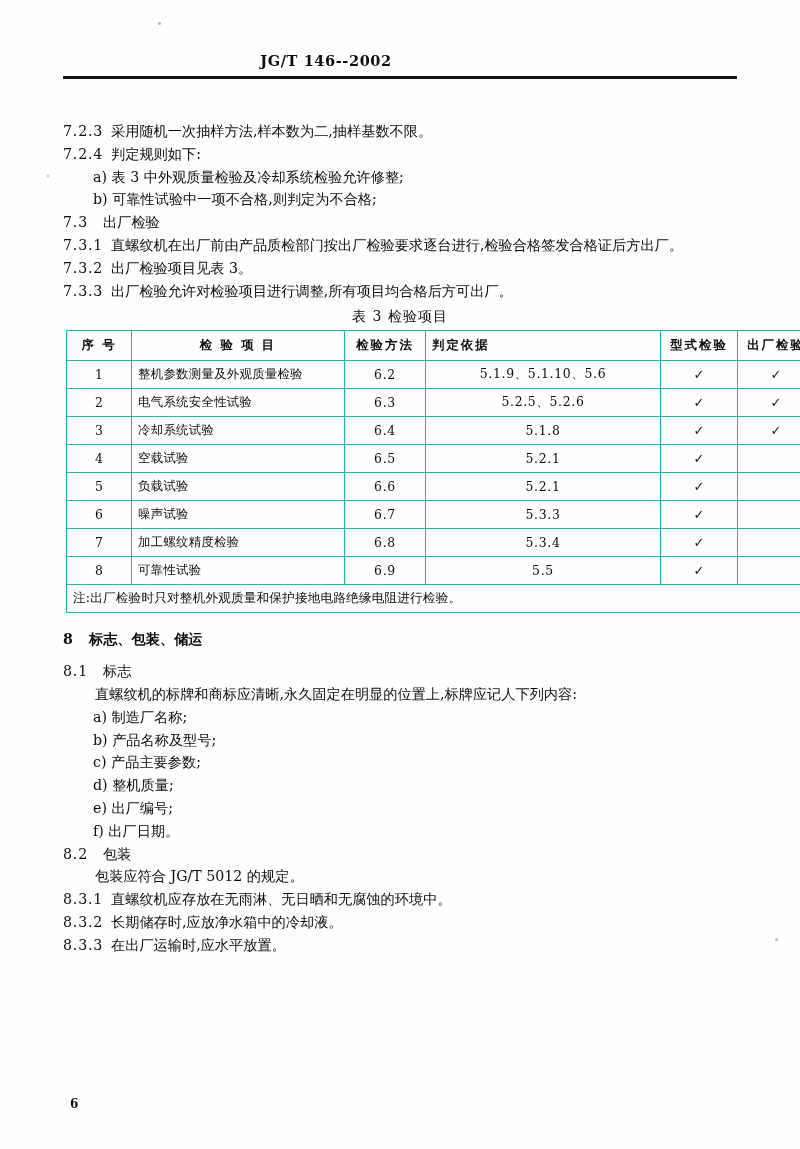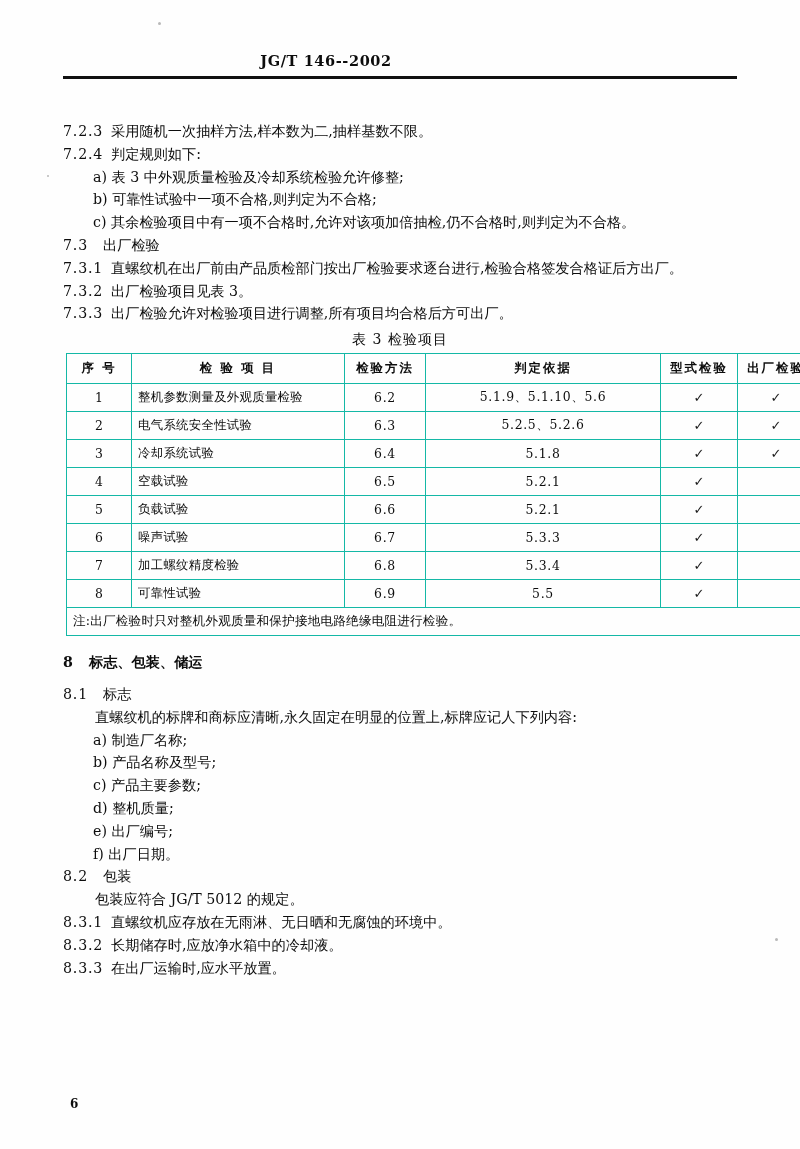--- a/index.html
+++ b/index.html
@@ -174,24 +174,20 @@
     </div>
 
     <div class="line ind1">
       <span>a)</span>
       <span>表 3 中外观质量检验及冷却系统检验允许修整;</span>
     </div>
     <div class="line ind1">
       <span>b)</span>
       <span>可靠性试验中一项不合格,则判定为不合格;</span>
     </div>
-    <div class="line ind1">
-      <span>c)</span>
-      <span>其余检验项目中有一项不合格时,允许对该项加倍抽检,仍不合格时,则判定为不合格。</span>
-    </div>
 
     <div class="line sub-head">
       <span class="num w-clause2">7.3</span><span>出厂检验</span>
     </div>
 
     <div class="line wrap">
       <span class="num w-clause">7.3.1</span><span>直螺纹机在出厂前由产品质检部门按出厂检验要求逐台进行,检验合格签发合格证后方出厂。</span>
     </div>
 
     <div class="line">
@@ -203,21 +199,21 @@
     </div>
 
     <div class="table-caption">表 3   检验项目</div>
 
     <table class="insp">
       <thead>
         <tr>
           <th class="c-no">序 号</th>
           <th class="c-item" style="text-align:center;padding-left:6px">检 验 项 目</th>
           <th class="c-method">检验方法</th>
-          <th class="c-basis" style="text-align:center;padding-left:6px">判定依据</th>
+          <th class="c-basis" style="text-align:left;padding-left:6px">判定依据</th>
           <th class="c-type">型式检验</th>
           <th class="c-fac">出厂检验</th>
         </tr>
       </thead>
       <tbody>
         <tr>
           <td class="c-no">1</td>
           <td class="c-item">整机参数测量及外观质量检验</td>
           <td class="c-method">6.2</td>
           <td class="c-basis">5.1.9、5.1.10、5.6</td>

